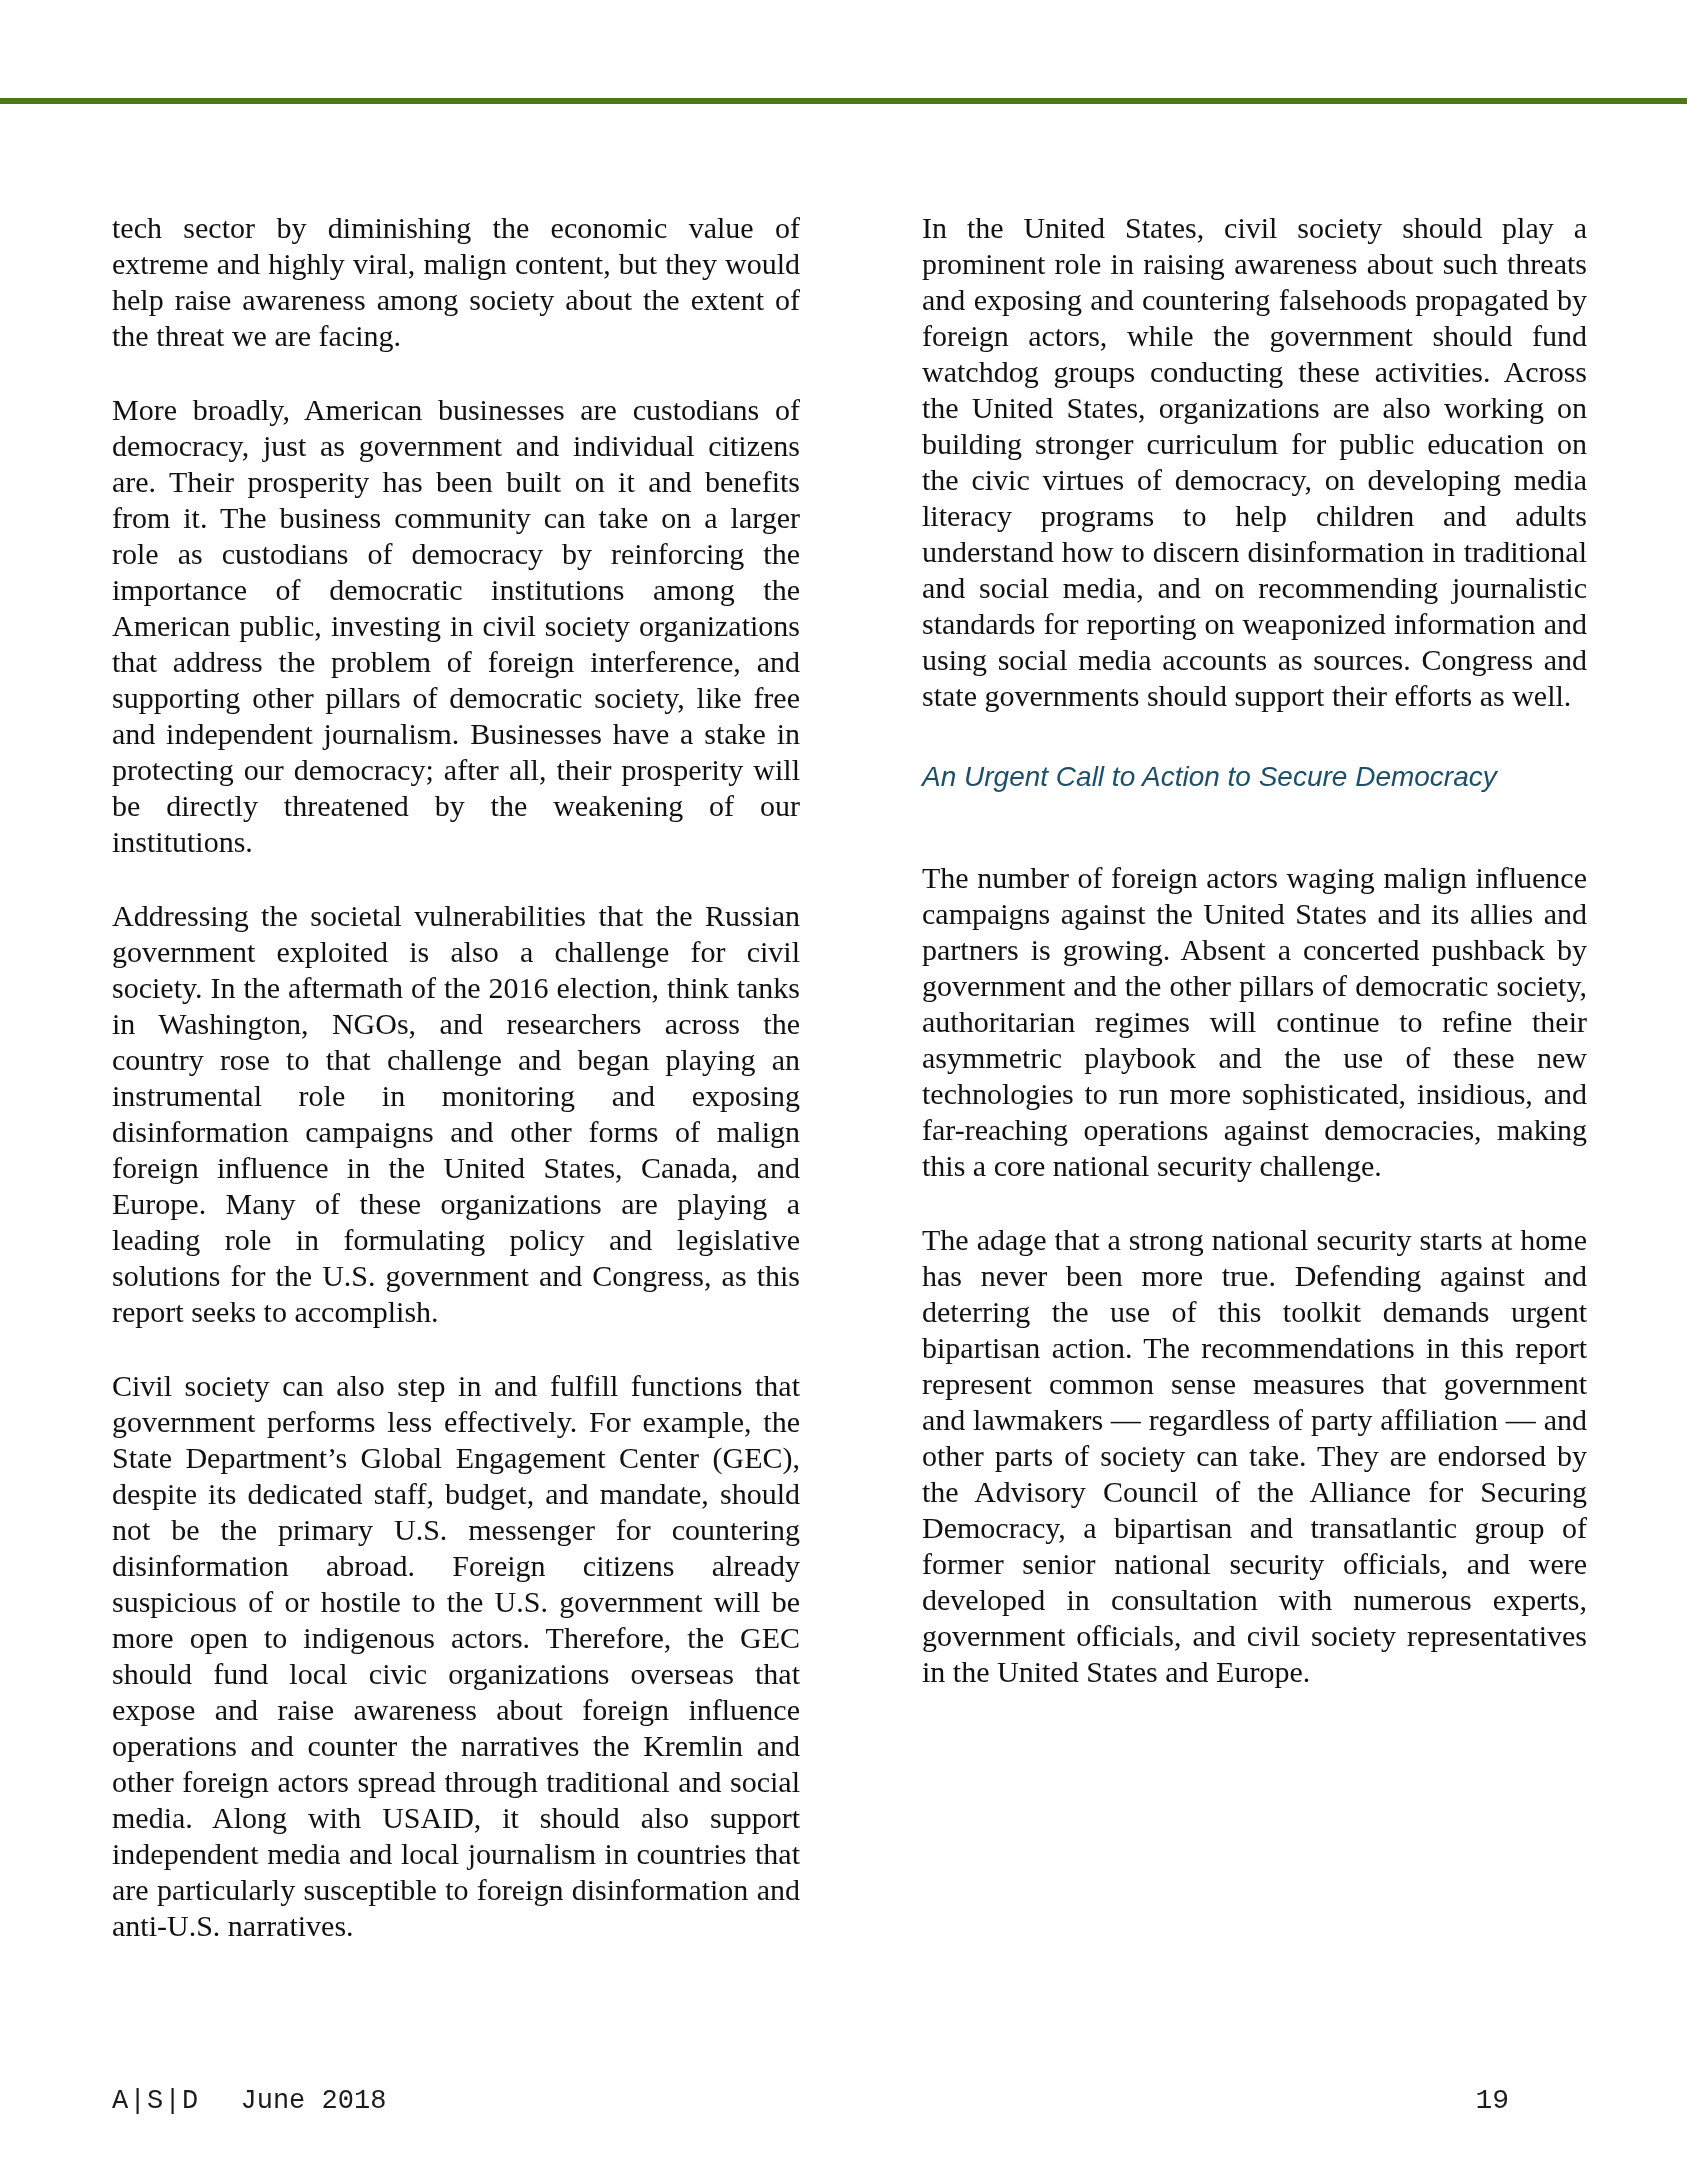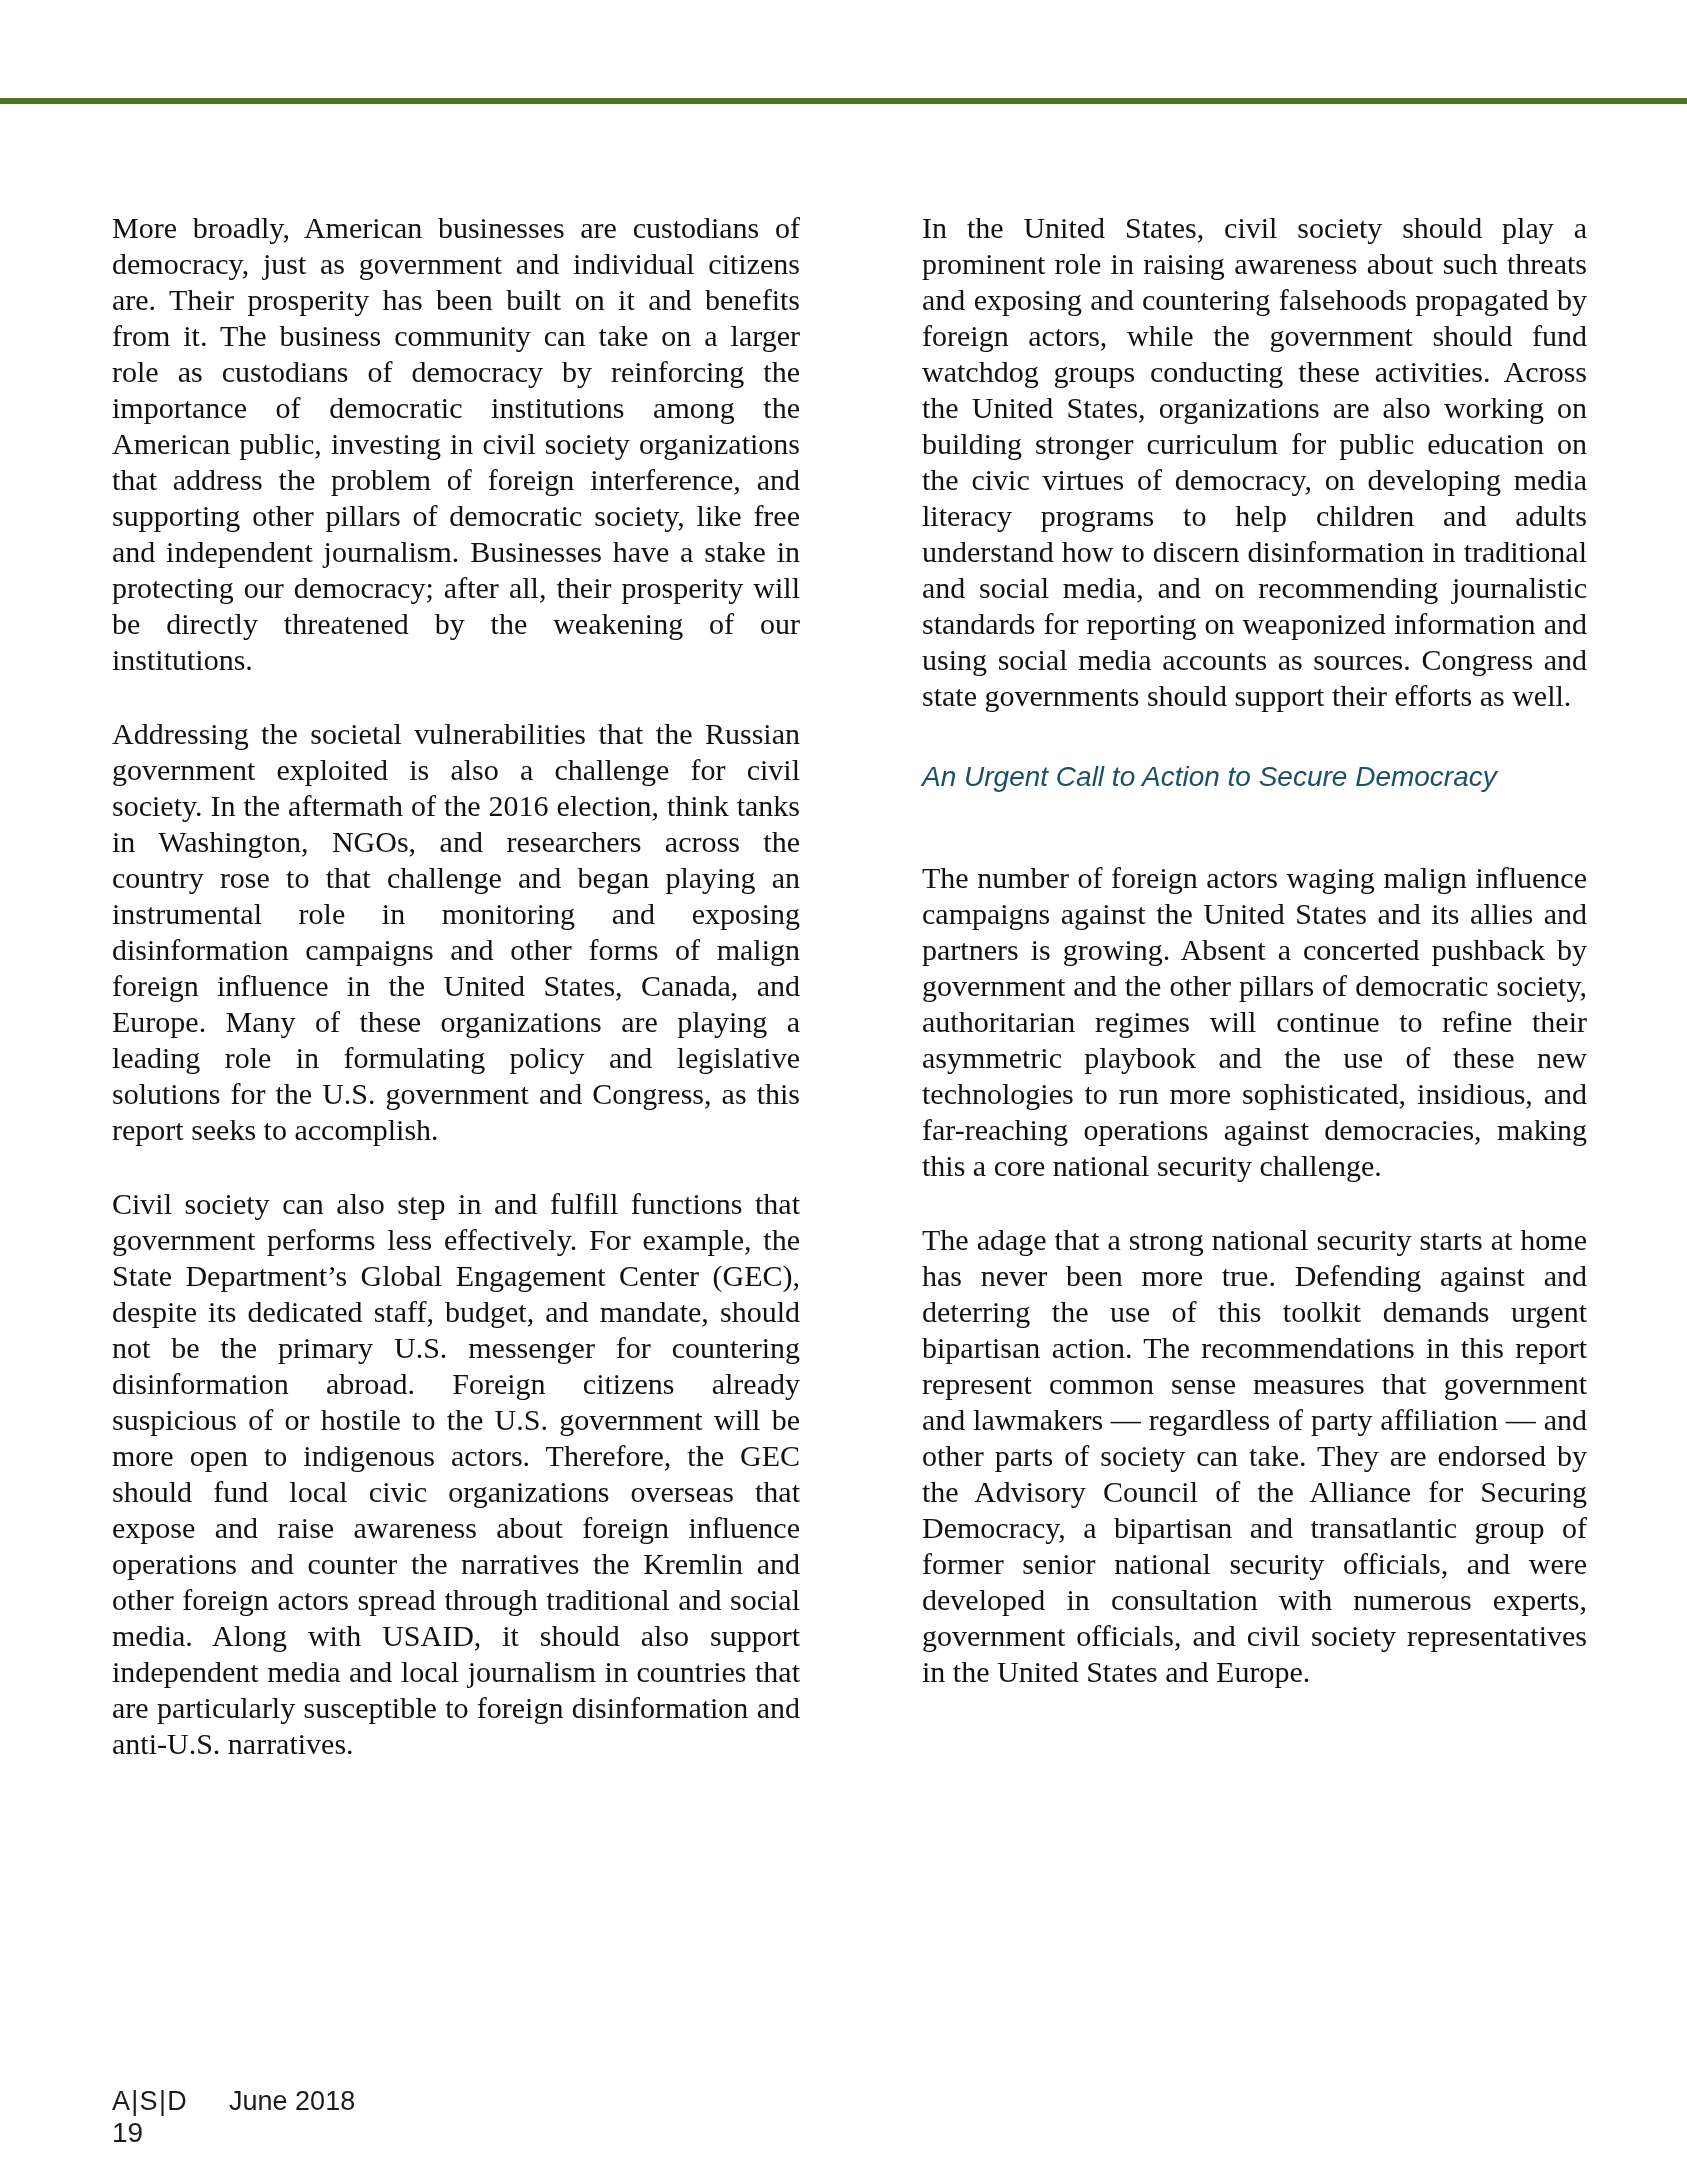--- a/index.html
+++ b/index.html
@@ -59,40 +59,40 @@
     color: var(--heading-blue);
   }
   .footer {
     position: absolute;
     top: 2085px;
     left: 112px;
     width: 1397px; 
     display: flex;
     justify-content: space-between;
     align-items: baseline;
-    font-family: Liberation Sans, sans-serif;
+    font-family: Liberation Mono, monospace;
     font-size: 27px;
     line-height: 32px;
     color: var(--footer-ink);
-    flex-direction: column;
   }
   .footer .brand { letter-spacing: 1.3px; }
   .footer .date { margin-left: 41px; }
   .footer .page-number { font-size: 28px; }
 </style>
 </head>
 <body>
 
 <div class="page">
 
   <div class="top-rule"></div>
 
   <div class="content">
 
     <div class="column left">
+      <p class="body-par">tech sector by diminishing the economic value of extreme and highly viral, malign content, but they would help raise awareness among society about the extent of the threat we are facing.</p>
       <p class="body-par">More broadly, American businesses are custodians of democracy, just as government and individual citizens are. Their prosperity has been built on it and benefits from it. The business community can take on a larger role as custodians of democracy by reinforcing the importance of democratic institutions among the American public, investing in civil society organizations that address the problem of foreign interference, and supporting other pillars of democratic society, like free and independent journalism. Businesses have a stake in protecting our democracy; after all, their prosperity will be directly threatened by the weakening of our institutions.</p>
       <p class="body-par">Addressing the societal vulnerabilities that the Russian government exploited is also a challenge for civil society. In the aftermath of the 2016 election, think tanks in Washington, NGOs, and researchers across the country rose to that challenge and began playing an instrumental role in monitoring and exposing disinformation campaigns and other forms of malign foreign influence in the United States, Canada, and Europe. Many of these organizations are playing a leading role in formulating policy and legislative solutions for the U.S. government and Congress, as this report seeks to accomplish.</p>
       <p class="body-par">Civil society can also step in and fulfill functions that government performs less effectively. For example, the State Department’s Global Engagement Center (GEC), despite its dedicated staff, budget, and mandate, should not be the primary U.S. messenger for countering disinformation abroad. Foreign citizens already suspicious of or hostile to the U.S. government will be more open to indigenous actors. Therefore, the GEC should fund local civic organizations overseas that expose and raise awareness about foreign influence operations and counter the narratives the Kremlin and other foreign actors spread through traditional and social media. Along with USAID, it should also support independent media and local journalism in countries that are particularly susceptible to foreign disinformation and anti-U.S. narratives.</p>
     </div>
 
     <div class="column right">
       <p class="body-par">In the United States, civil society should play a prominent role in raising awareness about such threats and exposing and countering falsehoods propagated by foreign actors, while the government should fund watchdog groups conducting these activities. Across the United States, organizations are also working on building stronger curriculum for public education on the civic virtues of democracy, on developing media literacy programs to help children and adults understand how to discern disinformation in traditional and social media, and on recommending journalistic standards for reporting on weaponized information and using social media accounts as sources. Congress and state governments should support their efforts as well.</p>
       <h2 class="section-heading">An Urgent Call to Action to Secure Democracy</h2>
       <p class="body-par">The number of foreign actors waging malign influence campaigns against the United States and its allies and partners is growing. Absent a concerted pushback by government and the other pillars of democratic society, authoritarian regimes will continue to refine their asymmetric playbook and the use of these new technologies to run more sophisticated, insidious, and far-reaching operations against democracies, making this a core national security challenge.</p>
       <p class="body-par">The adage that a strong national security starts at home has never been more true. Defending against and deterring the use of this toolkit demands urgent bipartisan action. The recommendations in this report represent common sense measures that government and lawmakers — regardless of party affiliation — and other parts of society can take. They are endorsed by the Advisory Council of the Alliance for Securing Democracy, a bipartisan and transatlantic group of former senior national security officials, and were developed in consultation with numerous experts, government officials, and civil society representatives in the United States and Europe.</p>

